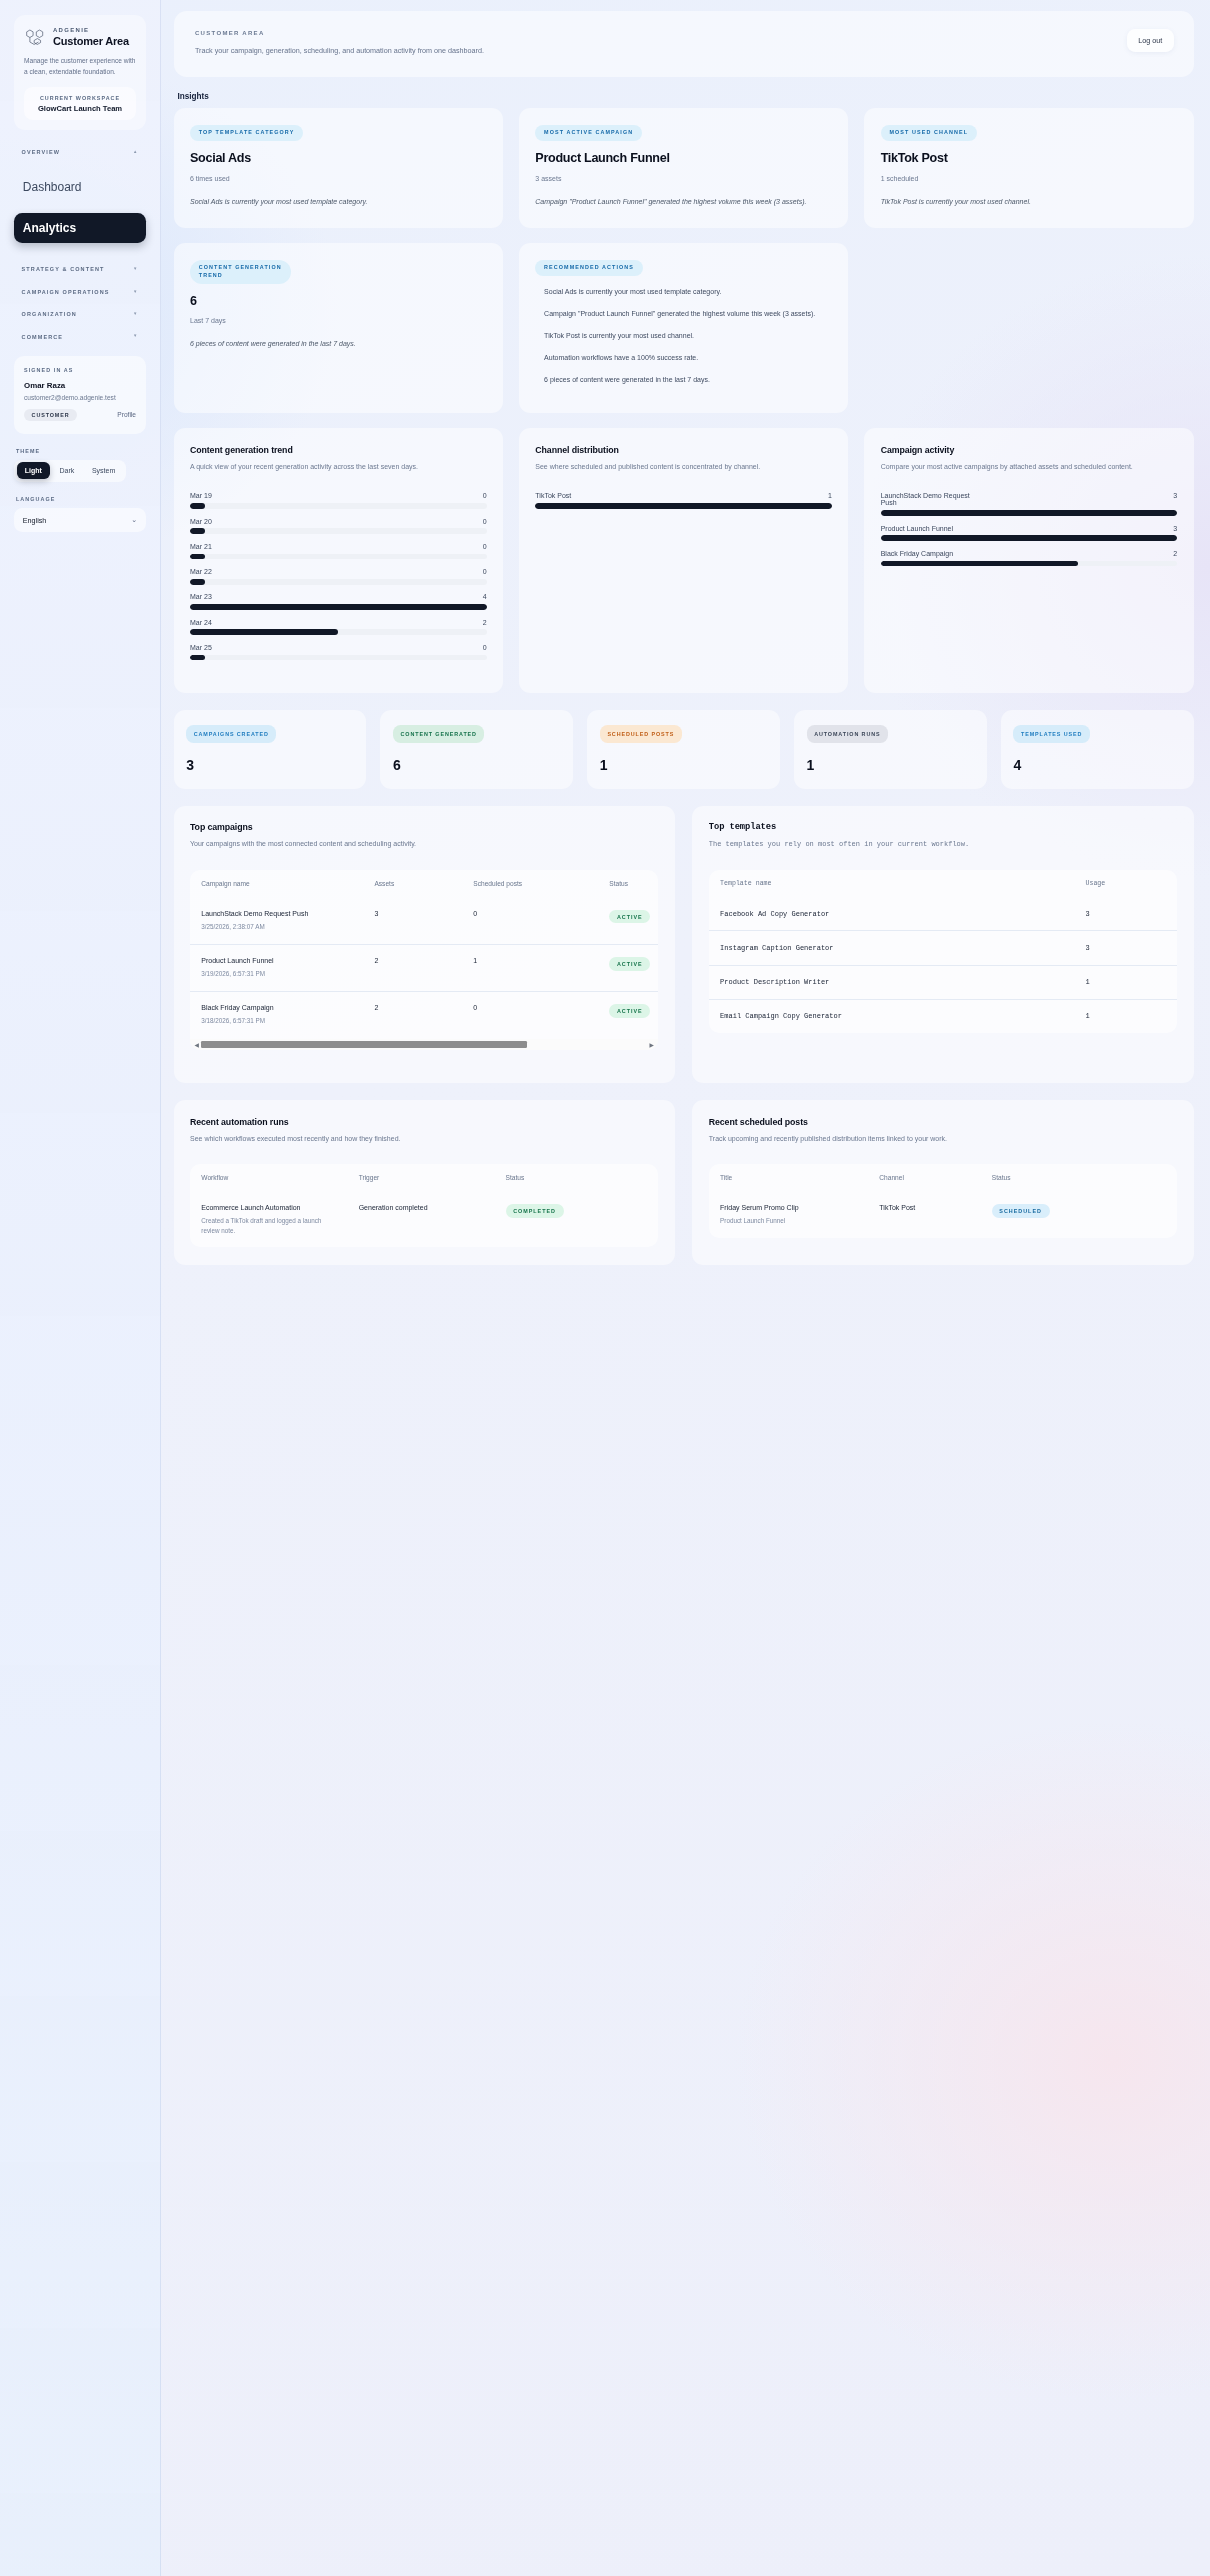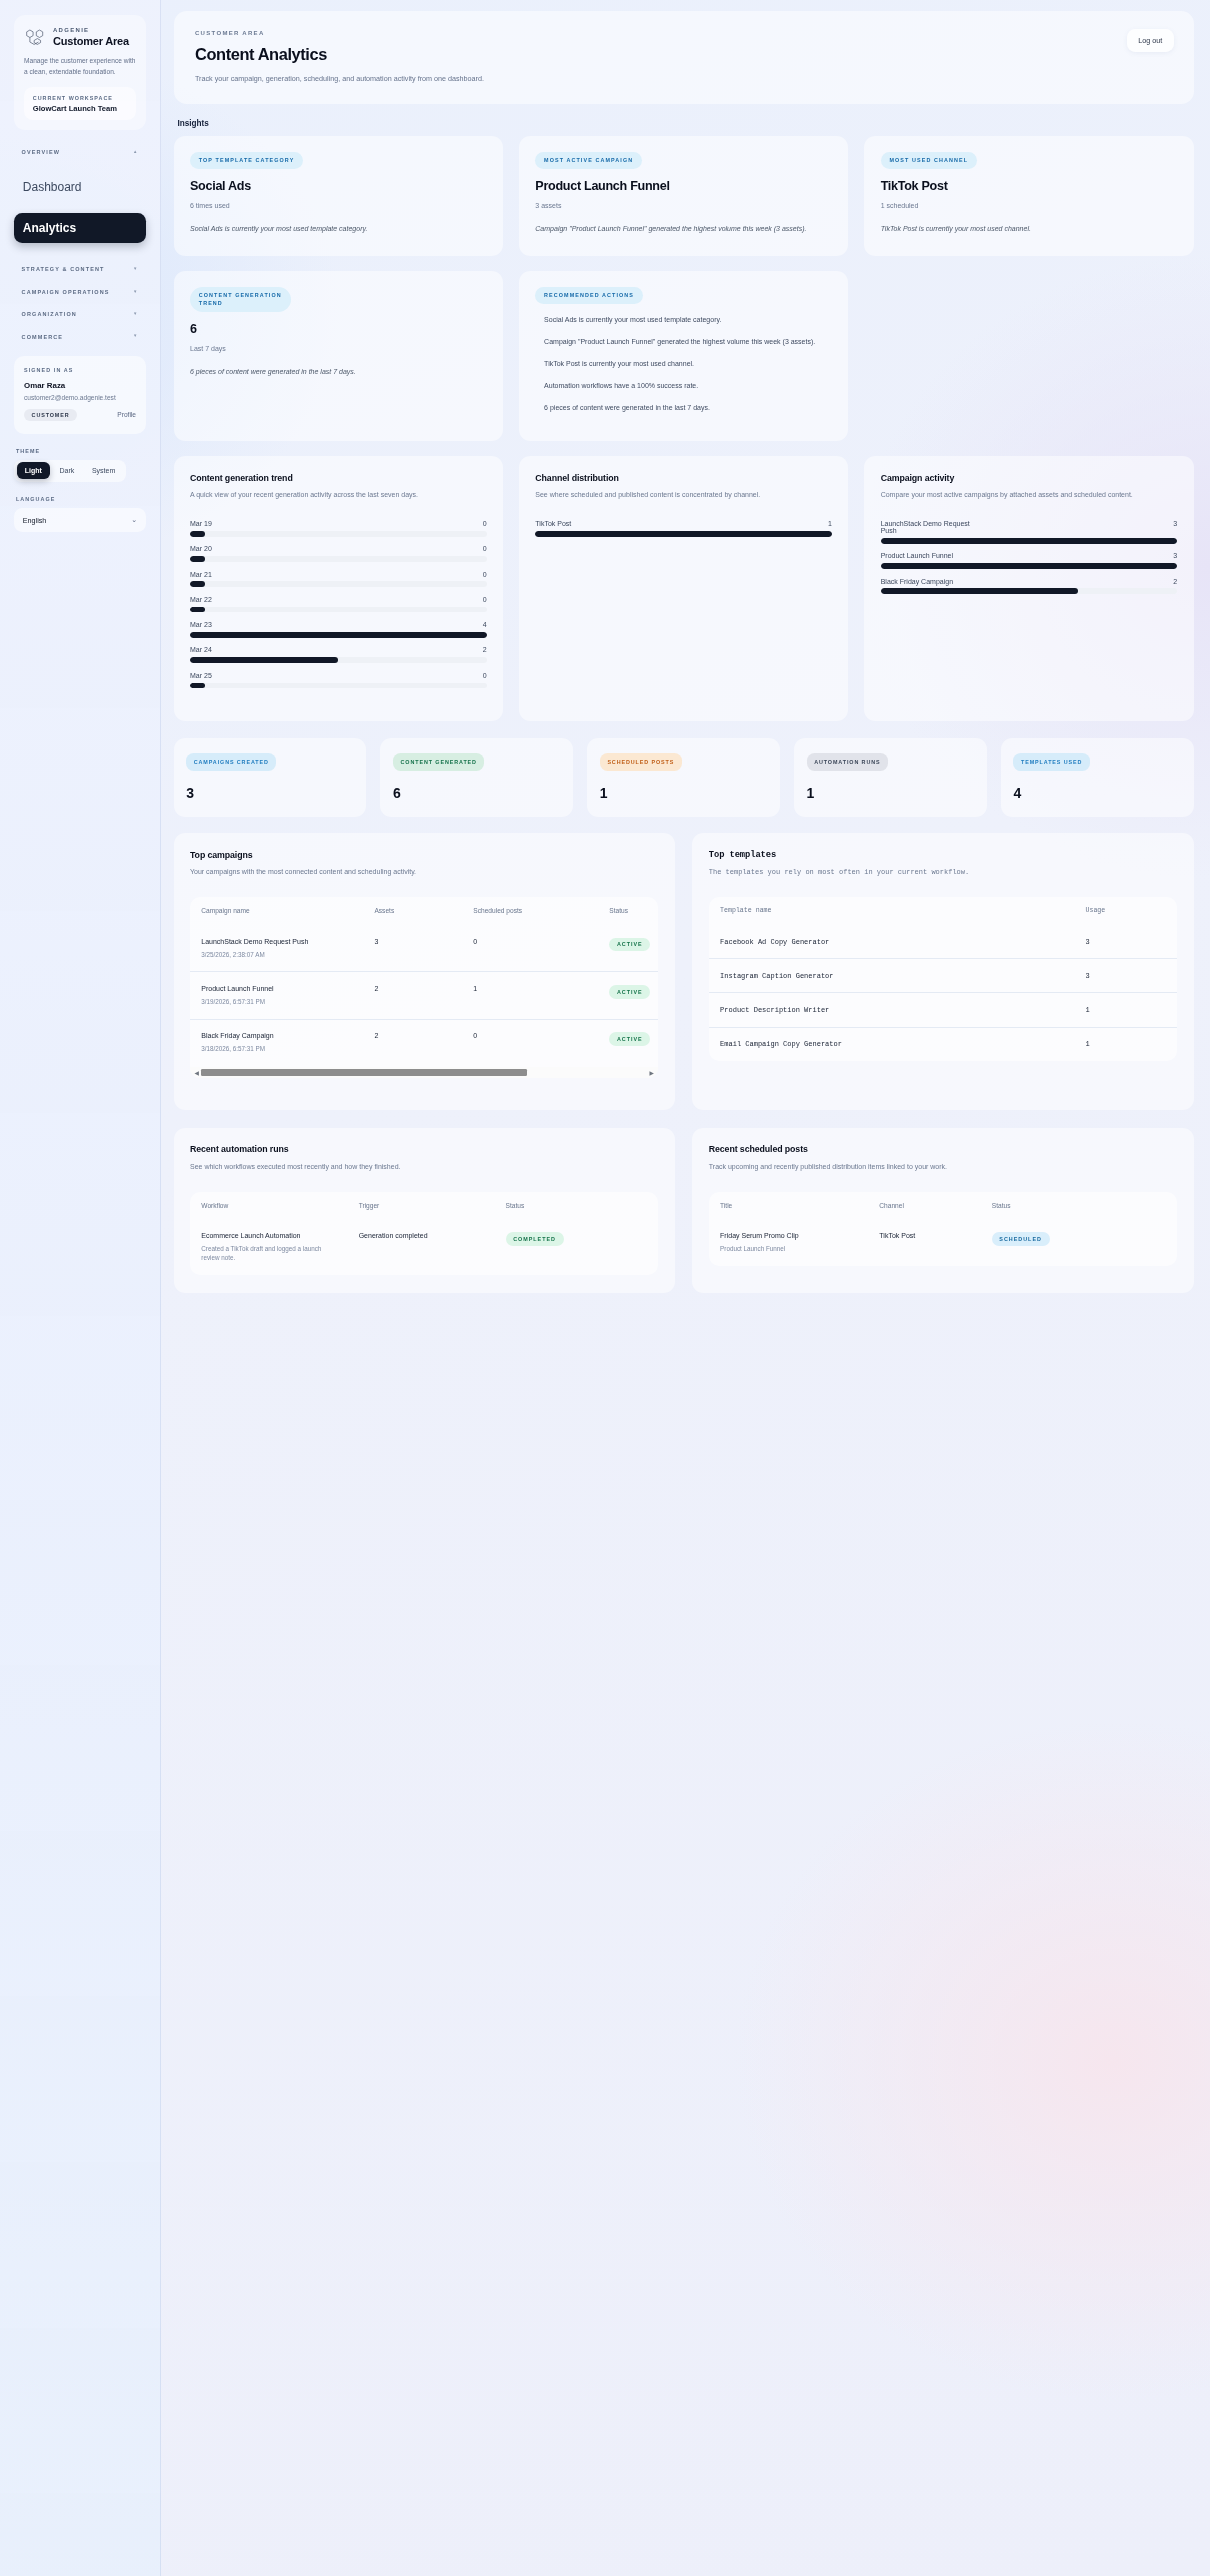--- a/index.html
+++ b/index.html
@@ -40,21 +40,21 @@
   .brand-logo { width: 21.4px; height: 21.4px; flex: 0 0 21.4px; }
   .brand-eyebrow {
     font-size: 6px; letter-spacing: 1.3px; font-weight: 700;
     color: #4b5a72; text-transform: uppercase; margin-bottom: 1.3px;
   }
   .brand-title { font-size: 11px; font-weight: 700; color: #0d1222; letter-spacing: -0.2px; }
   .brand-sub { font-size: 6.6px; line-height: 1.55; color: #63708a; margin-top: 8.8px; }
 
   .ws-card {
     margin-top: 10px; background: rgba(255,255,255,.55);
-    border-radius: 8.8px; padding: 7.6px 8.8px;
+    border-radius: 8.8px; padding: 7.6px 8.8px; text-align: center;
   }
   .ws-label { font-size: 5.4px; letter-spacing: 1px; font-weight: 700; color: #5a6a84; text-transform: uppercase; }
   .ws-name { font-size: 7.6px; font-weight: 600; color: #10182a; margin-top: 3.2px; }
 
   .nav { margin-top: 12.6px; }
   .nav-group {
     display: flex; align-items: center; justify-content: space-between;
     padding: 6.3px 7.6px 6.3px 7.6px;
     font-size: 5.5px; letter-spacing: 1.1px; font-weight: 700;
     color: #5b6a83; text-transform: uppercase; cursor: pointer;
@@ -266,21 +266,20 @@
     <div class="lang-select">
       <span>English</span>
       <span class="chev">⌄</span>
     </div>
   </aside>
 
   <main class="main">
 
     <section class="header-card">
       <div class="hdr-eyebrow">CUSTOMER AREA</div>
-      <h1 class="hdr-title">Content Analytics</h1>
       <div class="hdr-sub">Track your campaign, generation, scheduling, and automation activity from one dashboard.</div>
       <div class="logout-btn">Log out</div>
     </section>
 
     <div class="section-title">Insights</div>
 
     <div class="grid3">
       <div class="card insight-card">
         <span class="pill">TOP TEMPLATE CATEGORY</span>
         <div class="ins-value">Social Ads</div>

